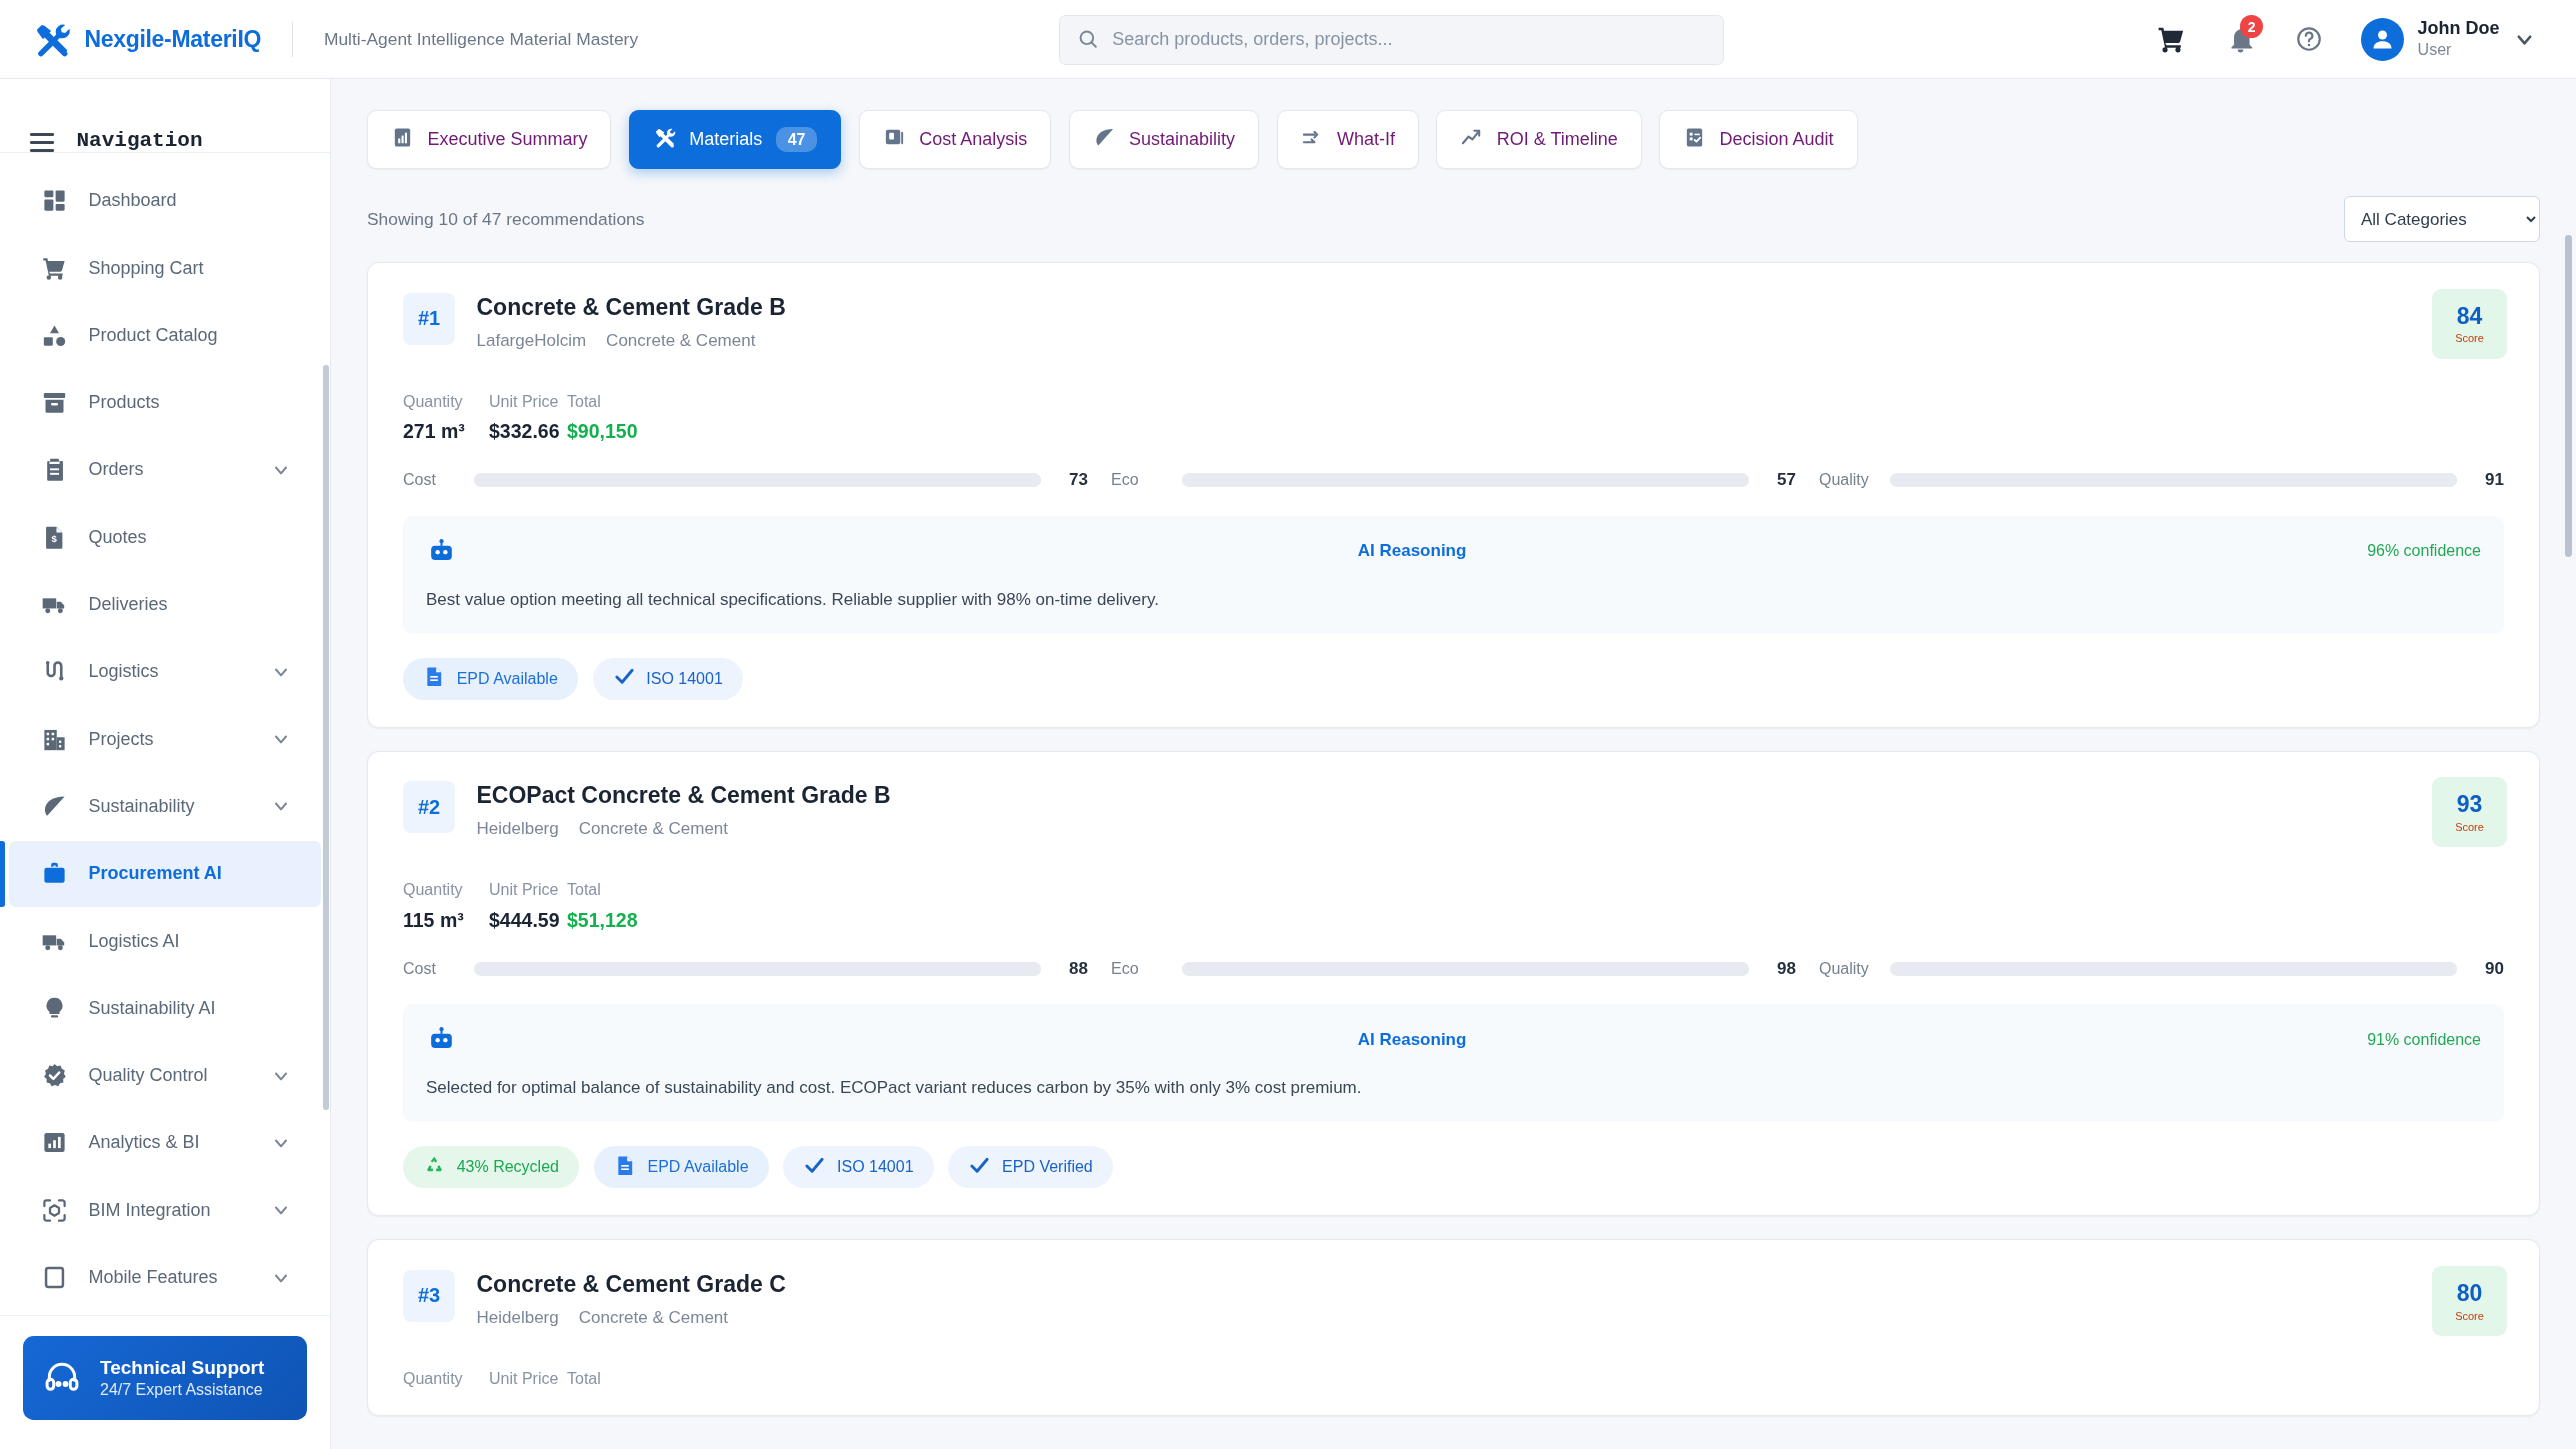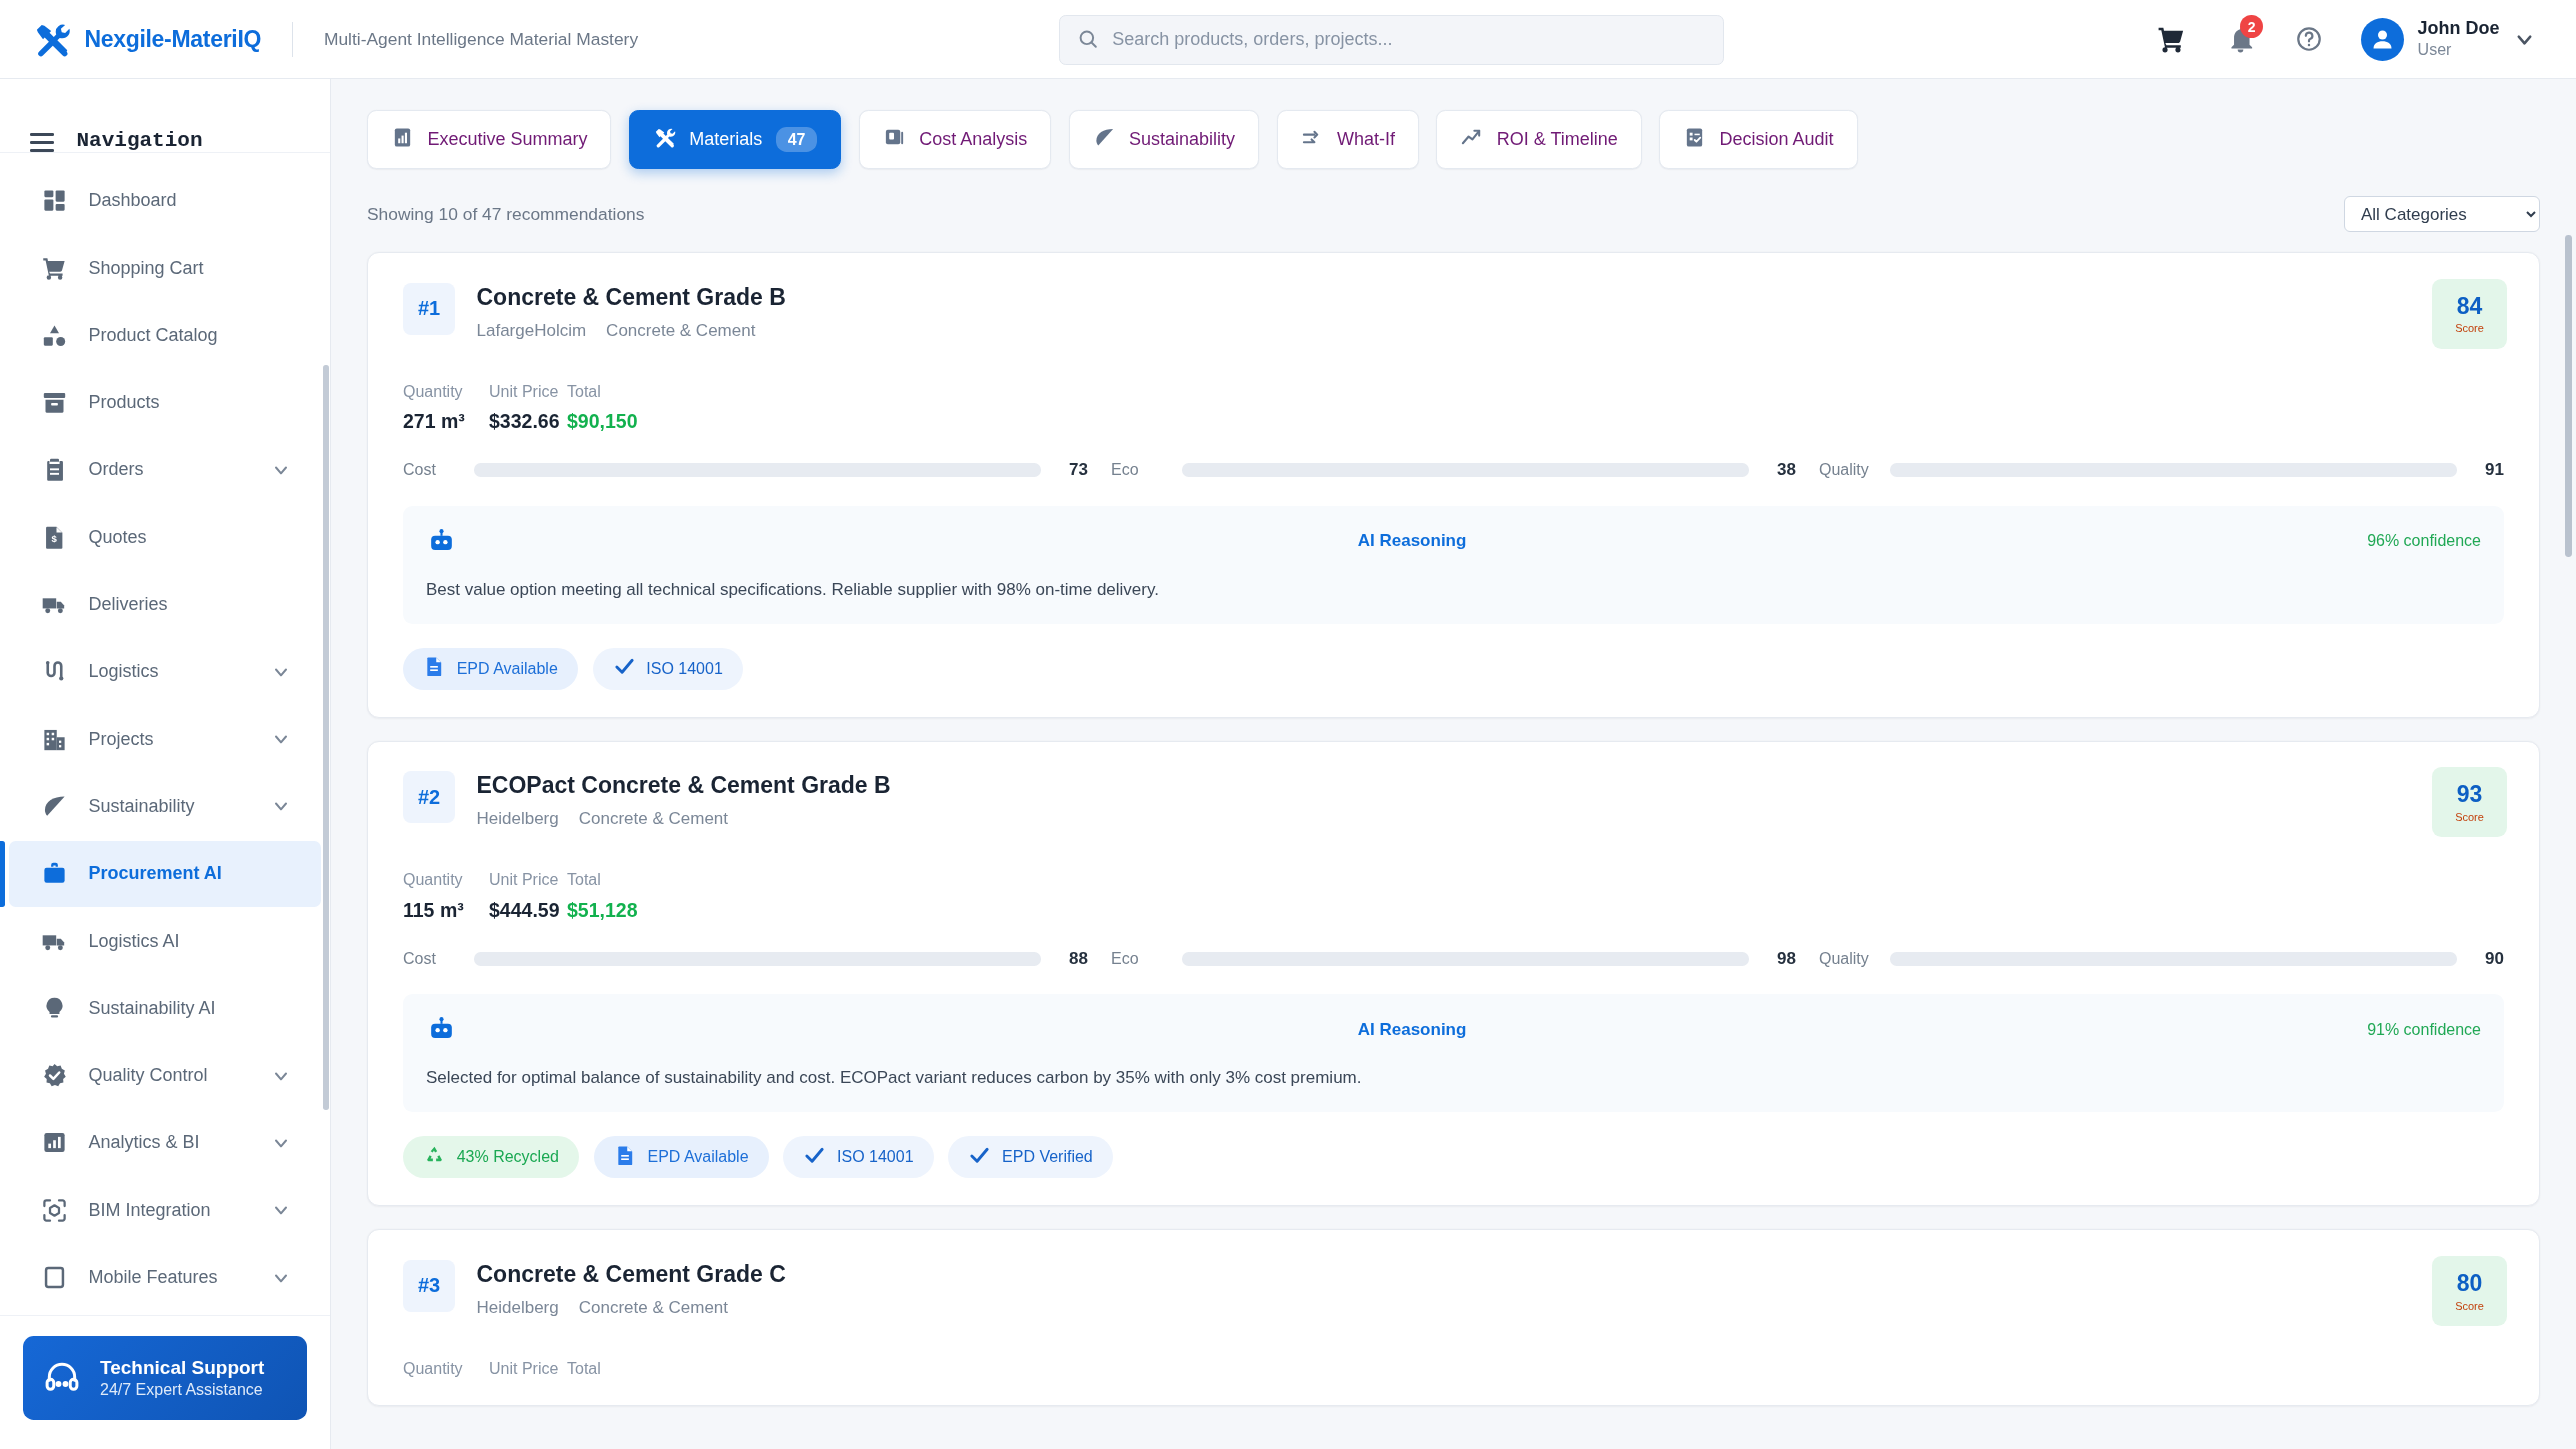--- a/index.html
+++ b/index.html
@@ -105,21 +105,21 @@
   .tab.active { background: #0d6ddb; border-color: #0d6ddb; color: #ffffff; box-shadow: 0 4px 12px rgba(13,109,219,.32); }
   .tab.active svg { color: #ffffff; }
   .tab-badge {
     background: rgba(255,255,255,.26); color: #ffffff; border-radius: 10.7px;
     font-size: 16px; font-weight: bold; padding: 4.7px 12px; line-height: 1;
   }
 
   .list-head { padding: 0 36px; display: flex; align-items: center; justify-content: space-between; margin-bottom: 20px; }
   .showing-text { font-size: 17.4px; color: #6b7787; }
   .cat-select {
-    height: 36px; min-width: 182px; background: #ffffff; border: 0.7px solid #cfd7e2; border-radius: 6px;
+    height: 46px; min-width: 182px; background: #ffffff; border: 0.7px solid #cfd7e2; border-radius: 6px;
     font-size: 17px; color: #303d4e; padding: 0 12px; font-family: "Liberation Sans", sans-serif;
     cursor: pointer; outline: none;
   }
 
   .cards-area { padding: 0 36px 0 36px; }
 
   .card {
     background: #ffffff; border: 0.7px solid #e6eaf0; border-radius: 12px;
     margin-bottom: 23px; padding: 29.5px 35px 27px 35px; position: relative;
     box-shadow: 0 0.7px 2px rgba(16,24,40,.05);
@@ -585,21 +585,21 @@
           </div>
           <div class="metrics-row">
             <div class="metric">
               <span class="metric-lbl">Cost</span>
               <span class="metric-track"><span class="metric-fill" style="width: 73%; background: rgb(46, 204, 99);"></span></span>
               <span class="metric-val">73</span>
             </div>
             <div class="metric">
               <span class="metric-lbl">Eco</span>
               <span class="metric-track"><span class="metric-fill" style="width: 57%; background: rgb(15, 165, 84);"></span></span>
-              <span class="metric-val">38</span>
+              <span class="metric-val">57</span>
             </div>
             <div class="metric">
               <span class="metric-lbl">Quality</span>
               <span class="metric-track"><span class="metric-fill" style="width: 91%; background: rgb(59, 130, 246);"></span></span>
               <span class="metric-val">91</span>
             </div>
           </div>
           <div class="reason-box">
             <div class="reason-head">
               <span class="robot-icon"><svg viewBox="0 0 24 24" fill="currentColor">

